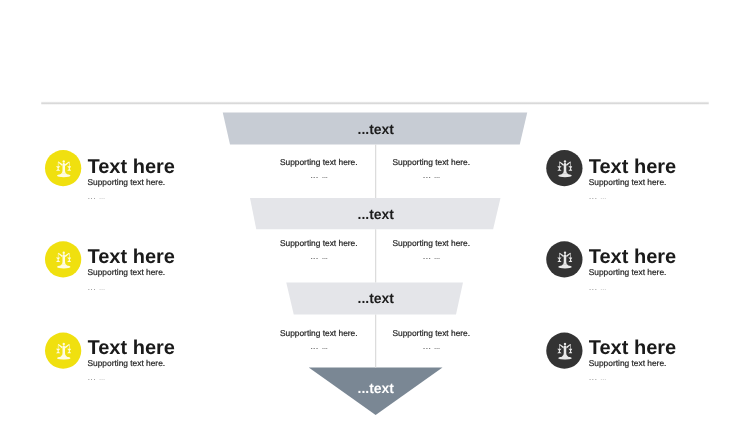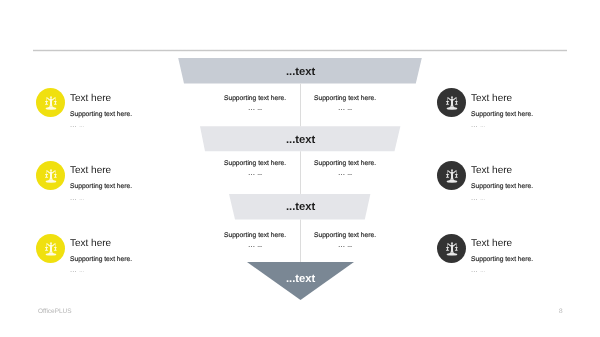--- a/index.html
+++ b/index.html
@@ -1,26 +1,26 @@
 <!DOCTYPE html>
 <html><head>
 <meta charset="utf-8">
 <style>
   html,body{margin:0;padding:0;}
   body{width:600px;height:337px;background:#fff;font-family:"Liberation Sans",sans-serif;overflow:hidden;position:relative;-webkit-font-smoothing:antialiased;text-rendering:geometricPrecision;}
-  .slide{position:absolute;inset:0;background:#fff;}
+  .slide{position:absolute;inset:0;background:#fff;margin-top:32px;}
   .divider{position:absolute;left:33px;top:49px;width:534px;height:3px;background:linear-gradient(to bottom,#fff 0%,#eaeaea 30%,#c8c8c8 50%,#eaeaea 70%,#fff 100%);}
   .footer-left{position:absolute;will-change:transform;left:37.8px;top:307.7px;font-size:6.5px;color:#b5b5b5;letter-spacing:-0.03px;}
   .footer-right{position:absolute;will-change:transform;left:559px;top:307.7px;font-size:6.5px;color:#b5b5b5;}
   .funnel{position:absolute;left:0;top:0;width:600px;height:337px;}
   .side-item{position:absolute;}
   .circ{position:absolute;width:29px;height:29px;border-radius:50%;}
   .circ.y{background:#f0e00f;}
   .circ.d{background:#333333;}
-  .ttl{position:absolute;will-change:transform;font-size:10px;font-weight:normal;color:#1a1a1a;white-space:nowrap;}
+  .ttl{position:absolute;will-change:transform;font-size:16px;font-weight:bold;color:#1a1a1a;white-space:nowrap;}
   .sub{position:absolute;will-change:transform;font-size:6.7px;color:#1f1f1f;white-space:nowrap;-webkit-text-stroke:0.16px #1f1f1f;}
   .dots{position:absolute;will-change:transform;font-size:7.6px;color:#9a9a9a;white-space:nowrap;letter-spacing:0.15px;}
   .dots .d2,.supp-dots .d2{color:#cfcfcf;letter-spacing:-0.55px;}
   .stage-label{position:absolute;will-change:transform;font-size:11.2px;font-weight:bold;color:#1d1d1d;white-space:nowrap;}
   .supp{position:absolute;will-change:transform;font-size:6.7px;color:#1f1f1f;white-space:nowrap;text-align:center;-webkit-text-stroke:0.16px #1f1f1f;}
   .supp-dots{color:#9a9a9a;font-size:7.6px;letter-spacing:0.15px;}
   .icon{position:absolute;left:50%;top:50%;transform:translate(-50%,-50%);width:12.6px;height:14.5px;margin-top:0.6px;}
   .circ.y .icon{fill:#fffce0;}
   .circ.d .icon{fill:#e8e8e8;}
 </style>

